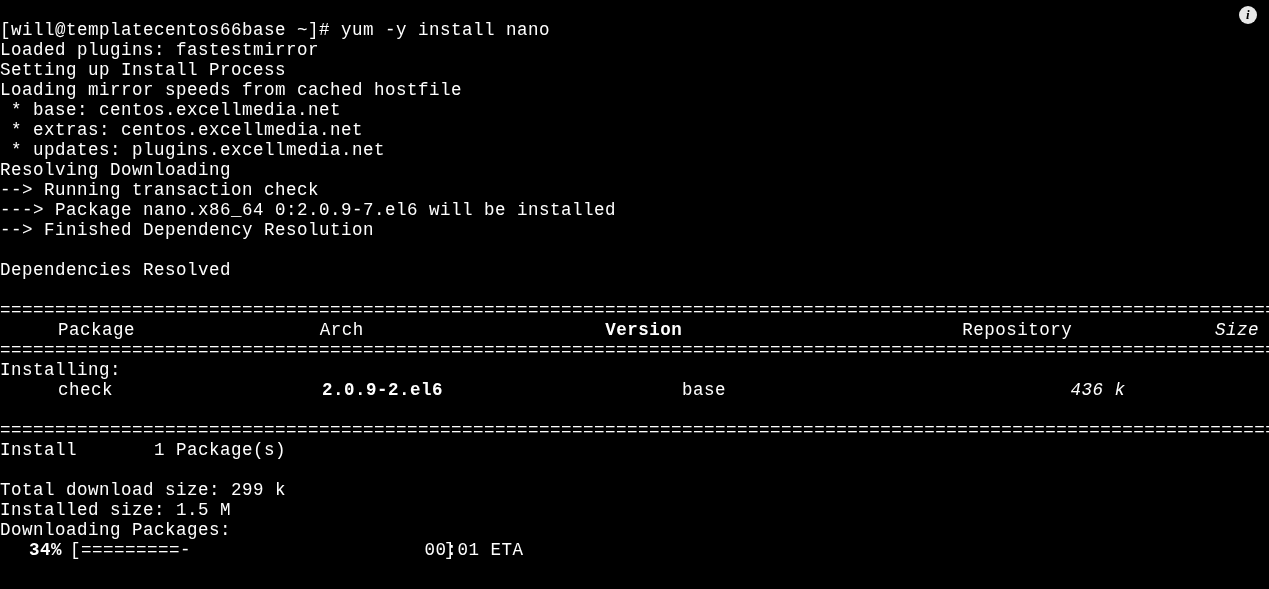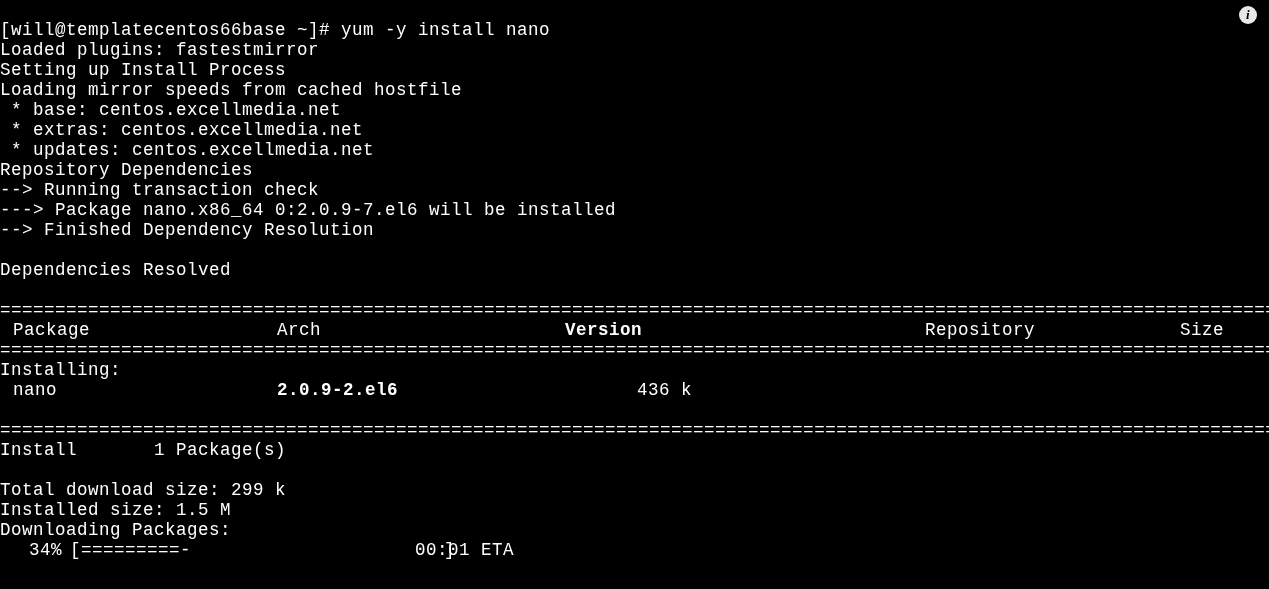--- a/index.html
+++ b/index.html
@@ -31,58 +31,59 @@
     font-family: Georgia, serif;
     font-weight: bold;
     font-size: 13px;
     line-height: 18px;
     text-align: center;
     font-style: italic;
   }
   .prompt-line { }
   .hdr-row, .data-row {
     display: flex;
+    padding-left: 45px;
   }
   .col-pkg  { width: 277px; padding-left: 13px; }
   .col-arch { width: 288px; }
   .col-ver  { width: 360px; font-weight: bold; }
   .col-repo { width: 255px; }
-  .col-size { flex: 1; text-align: left; padding-right: 10px; }
+  .col-size { flex: 1; text-align: center; padding-right: 10px; font-style: italic; }
   .rule {
     overflow: hidden;
     white-space: nowrap;
   }
   .dl-row { display: flex; }
   .dl-name  { width: 430px; }
-  .dl-pct   { width: 70px; text-align: right; padding-right: 8px;}
+  .dl-pct   { width: 70px; text-align: right; padding-right: 8px; font-weight: bold;}
   .dl-bar   { width: 345px; }
   .dl-speed { flex:1; padding-left: 0; }
-  .dl-eta   { width: 120px; text-align: left; padding-right: 2px;}
+  .dl-eta   { width: 120px; text-align: center; padding-right: 2px;}
 </style>
 </head>
 <body>
 
 <div class="info-icon">i</div>
 
 <div class="term">
 <span class="prompt-line"><span>[will@templatecentos66base ~]# </span><span>yum -y install nano</span></span>
 <span>Loaded plugins: fastestmirror</span>
 <span>Setting up Install Process</span>
 <span>Loading mirror speeds from cached hostfile</span>
 <span> * base: centos.excellmedia.net</span>
 <span> * extras: centos.excellmedia.net</span>
-<span> * updates: centos.excellmedia.net</span>
-<span>Repository Dependencies</span>
+<span> * updates: plugins.excellmedia.net</span>
+<span>Resolving Downloading</span>
 <span>--&gt; Running transaction check</span>
 <span>---&gt; Package nano.x86_64 0:2.0.9-7.el6 will be installed</span>
 <span>--&gt; Finished Dependency Resolution</span>
 <span></span>
 <span>Dependencies Resolved</span>
 <span></span>
 <div class="rule">=============================================================================================================================================</div><div class="hdr-row"><span class="col-pkg">Package</span><span class="col-arch">Arch</span><span class="col-ver">Version</span><span class="col-repo">Repository</span><span class="col-size">Size</span></div><div class="rule">=============================================================================================================================================</div><span>Installing:</span>
-<div class="data-row"><span class="col-pkg">nano</span><span class="col-ver">2.0.9-2.el6</span><span class="col-size">436 k</span></div>
+<div class="data-row"><span class="col-pkg">check</span><span class="col-ver">2.0.9-2.el6</span><span class="col-repo">base</span><span class="col-size">436 k</span></div>
 <div class="rule">=============================================================================================================================================</div><span>Install       1 Package(s)</span>
 
 <span>Total download size: 299 k</span>
 <span>Installed size: 1.5 M</span>
 <span>Downloading Packages:</span>
 <div class="dl-row"><span class="dl-pct">34%</span><span class="dl-bar">[=========-                       ]</span><span class="dl-eta">00:01 ETA</span></div>
 </div>
 
 </body></html>

